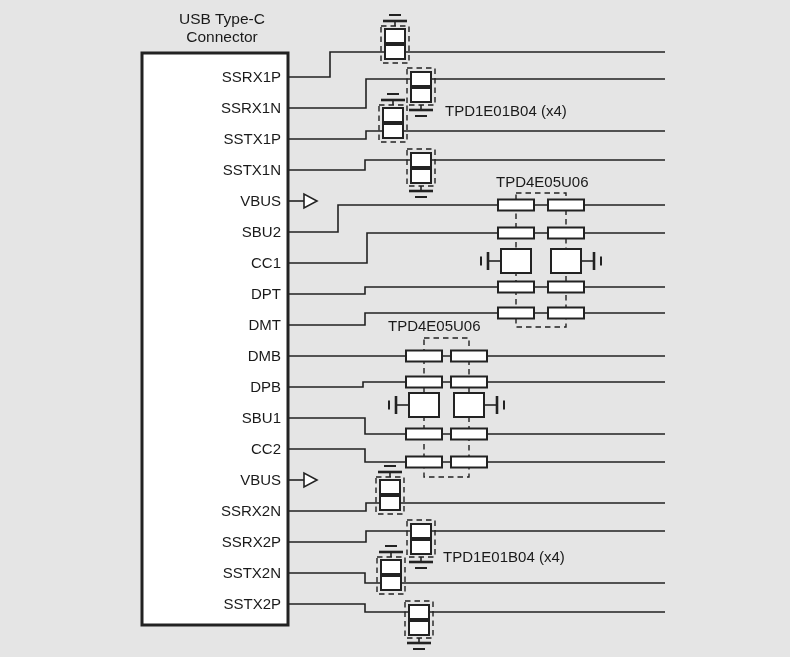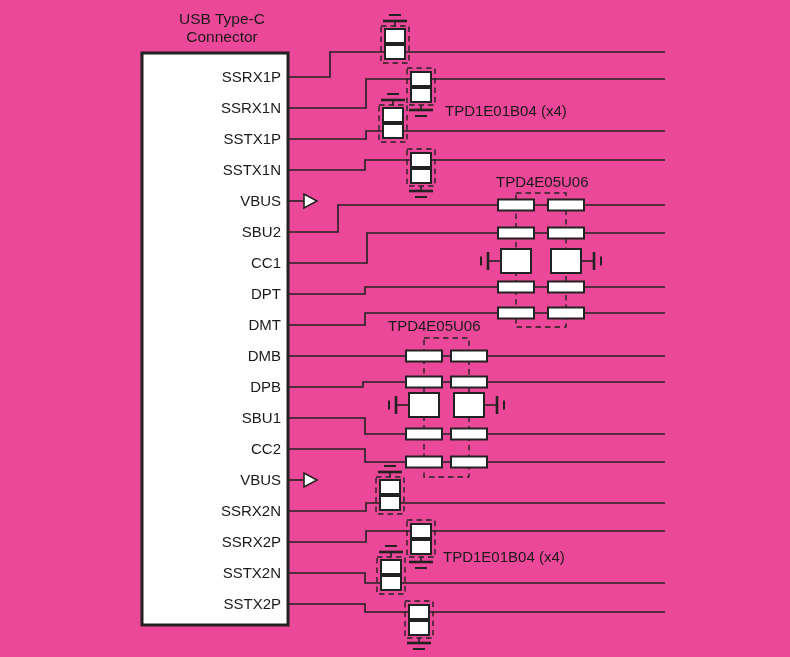--- a/index.html
+++ b/index.html
@@ -1,16 +1,16 @@
 <!DOCTYPE html>
 <html><head>
 <meta charset="utf-8">
 <style>
   html,body{margin:0;padding:0;background:#ffffff;}
-  .stage{width:790px;height:657px;background:#ec4899;position:relative;overflow:hidden;}
+  .stage{width:790px;height:657px;background:#e5e5e5;position:relative;overflow:hidden;}
   svg{display:block;}
   .lbl{font-family:"Liberation Sans",sans-serif;font-size:15px;fill:#1a1a1a;}
   .title{font-family:"Liberation Sans",sans-serif;font-size:15.5px;fill:#1a1a1a;}
   .wire{stroke:#222222;stroke-width:1.6;fill:none;}
   .thick{stroke:#222222;stroke-width:3;fill:#ffffff;}
   .comp{stroke:#222222;stroke-width:2;fill:#ffffff;}
   .dashbox{stroke:#222222;stroke-width:1.4;fill:none;stroke-dasharray:5.5 4;}
   .gndw{stroke:#222222;stroke-width:2.6;fill:none;}
   .gnds{stroke:#222222;stroke-width:2;fill:none;}
   .arrow{stroke:#222222;stroke-width:1.6;fill:#ffffff;}

